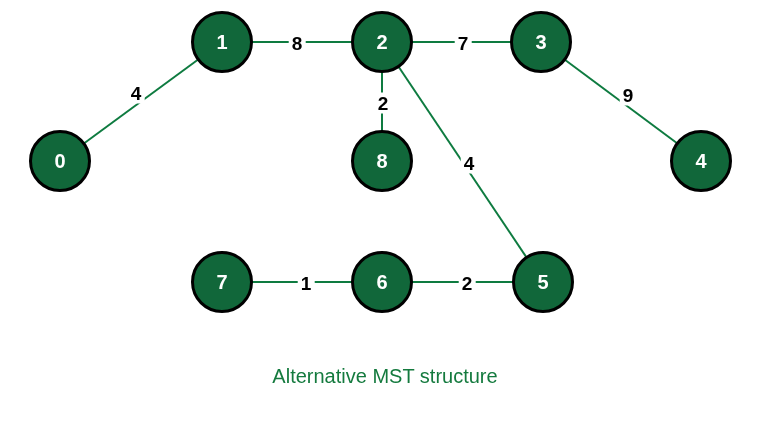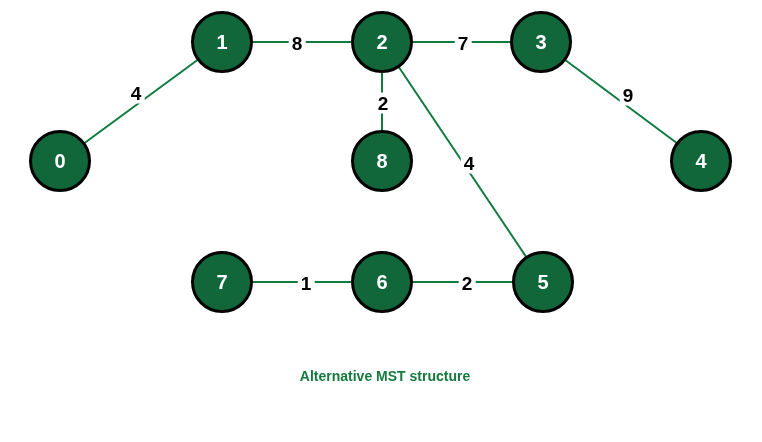--- a/index.html
+++ b/index.html
@@ -45,22 +45,22 @@
     font-size: 19px;
     font-weight: bold;
     line-height: 1;
     padding: 1px 3px;
   }
   .caption {
     position: absolute;
     left: 385px;
     top: 376px;
     transform: translate(-50%, -50%);
-    font-size: 14px;
-    font-weight: bold;
+    font-size: 20px;
+    font-weight: normal;
     white-space: nowrap;
   }
 </style>
 </head>
 <body>
 
 <div class="canvas">
   <svg id="edge-layer" viewBox="0 0 762 442" xmlns="http://www.w3.org/2000/svg">
       <line x1="60" y1="161" x2="222" y2="42" stroke="#0e7b40" stroke-width="2"></line>
       <line x1="222" y1="42" x2="382" y2="42" stroke="#0e7b40" stroke-width="2"></line>

